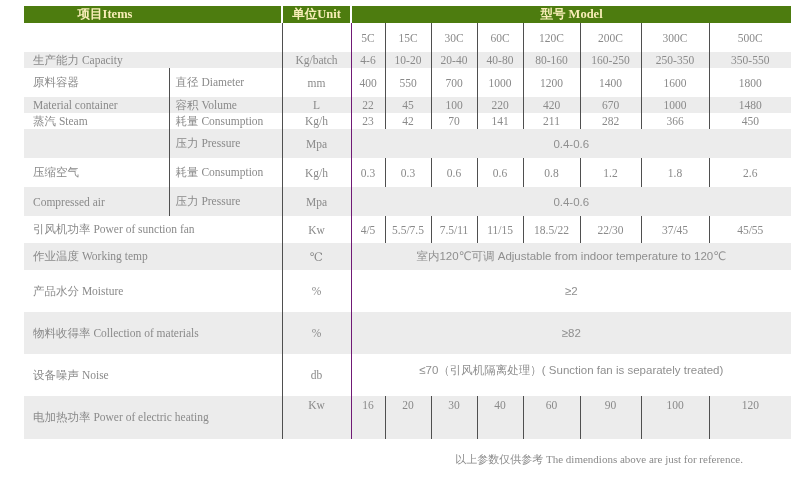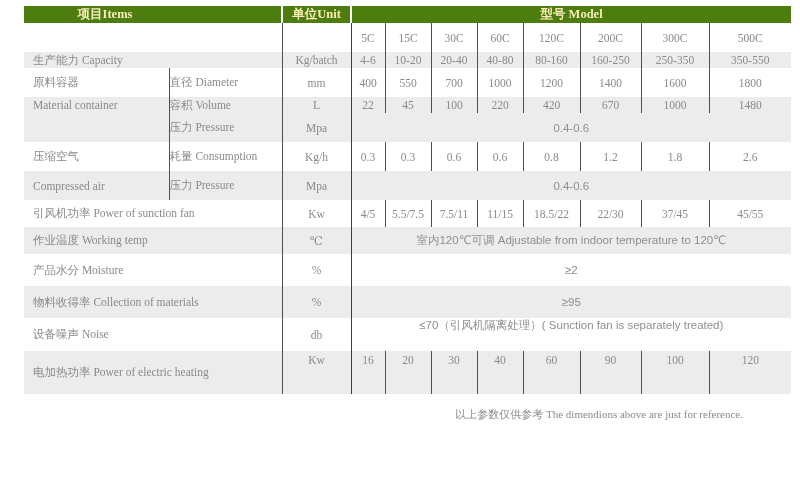--- a/index.html
+++ b/index.html
@@ -7,31 +7,31 @@
        font-family:"Liberation Serif","DejaVu Serif",serif;}
   .wrap{padding:6px 0 0 24px;}
   table{border-collapse:collapse;table-layout:fixed;width:767px;}
   td,th{padding:0;margin:0;font-size:11.5px;color:#8a8a8a;text-align:center;
         overflow:hidden;white-space:nowrap;vertical-align:middle;}
   
   thead th{background:#4d7c0f;color:#f8edb7;font-weight:bold;font-size:12.5px;height:17px;}
   th.items-h{padding-right:95px;}
   th.unit-h{border-left:2px solid #fff;border-right:2px solid #fff;}
   
-  tr.r29{height:29px} tr.r30{height:16px} tr.r28{height:32px} tr.r27{height:27px} tr.r43{height:43px}
+  tr.r29{height:29px} tr.r30{height:16px} tr.r28{height:42px} tr.r27{height:27px} tr.r43{height:43px}
   
   tr.stripe td{background:#ececec;}
   
   td.unit-cell{border-left:1px solid #4f4f4f;border-right:1px solid #701a75;}
   td.item-main{border-right:1px solid #4f4f4f;}
   td.m{border-right:1px solid #4f4f4f;}
   td.m.last{border-right:none;}
   
   td.item-main,td.item-span{text-align:left;padding-left:9px;}
-  td.item-sub{text-align:left;}
+  td.item-sub{text-align:left;padding-left:6px;}
   
   td.sans{font-family:"Liberation Sans","DejaVu Sans",sans-serif;color:#8f8f8f;}
   tr.noise-row td.sans{vertical-align:bottom;padding-bottom:18px;}
   tr.heat-row td.m{vertical-align:top;padding-top:3px;}
   .footer{width:767px;margin-top:13px;text-align:right;padding-right:48px;
           box-sizing:border-box;font-size:11px;color:#8a8a8a;}
 </style>
 </head>
 <body>
 
@@ -107,20 +107,33 @@
         <td class="m">22</td>
         <td class="m">45</td>
         <td class="m">100</td>
         <td class="m">220</td>
         <td class="m">420</td>
         <td class="m">670</td>
         <td class="m">1000</td>
         <td class="m last">1480</td>
       </tr>
 
+      <tr class="r30">
+        <td class="item-main">蒸汽 Steam</td>
+        <td class="item-sub">耗量 Consumption</td>
+        <td class="unit-cell">Kg/h</td>
+        <td class="m">23</td>
+        <td class="m">42</td>
+        <td class="m">70</td>
+        <td class="m">141</td>
+        <td class="m">211</td>
+        <td class="m">282</td>
+        <td class="m">366</td>
+        <td class="m last">450</td>
+      </tr>
 
       <tr class="r29 stripe">
         <td class="item-main"></td>
         <td class="item-sub">压力 Pressure</td>
         <td class="unit-cell">Mpa</td>
         <td colspan="8" class="sans">0.4-0.6</td>
       </tr>
 
       <tr class="r29">
         <td class="item-main">压缩空气</td>
@@ -164,21 +177,21 @@
 
       <tr class="r28">
         <td colspan="2" class="item-span">产品水分 Moisture</td>
         <td class="unit-cell">%</td>
         <td colspan="8" class="sans">≥2</td>
       </tr>
 
       <tr class="r28 stripe">
         <td colspan="2" class="item-span">物料收得率 Collection of materials</td>
         <td class="unit-cell">%</td>
-        <td colspan="8" class="sans">≥95</td>
+        <td colspan="8" class="sans">≥82</td>
       </tr>
 
       <tr class="r28 noise-row">
         <td colspan="2" class="item-span">设备噪声 Noise</td>
         <td class="unit-cell">db</td>
         <td colspan="8" class="sans">≤70（引风机隔离处理）( Sunction fan is separately treated)</td>
       </tr>
 
       <tr class="r43 stripe heat-row">
         <td colspan="2" class="item-span" style="vertical-align:top;padding-top:14px;">电加热功率 Power of electric heating</td>

